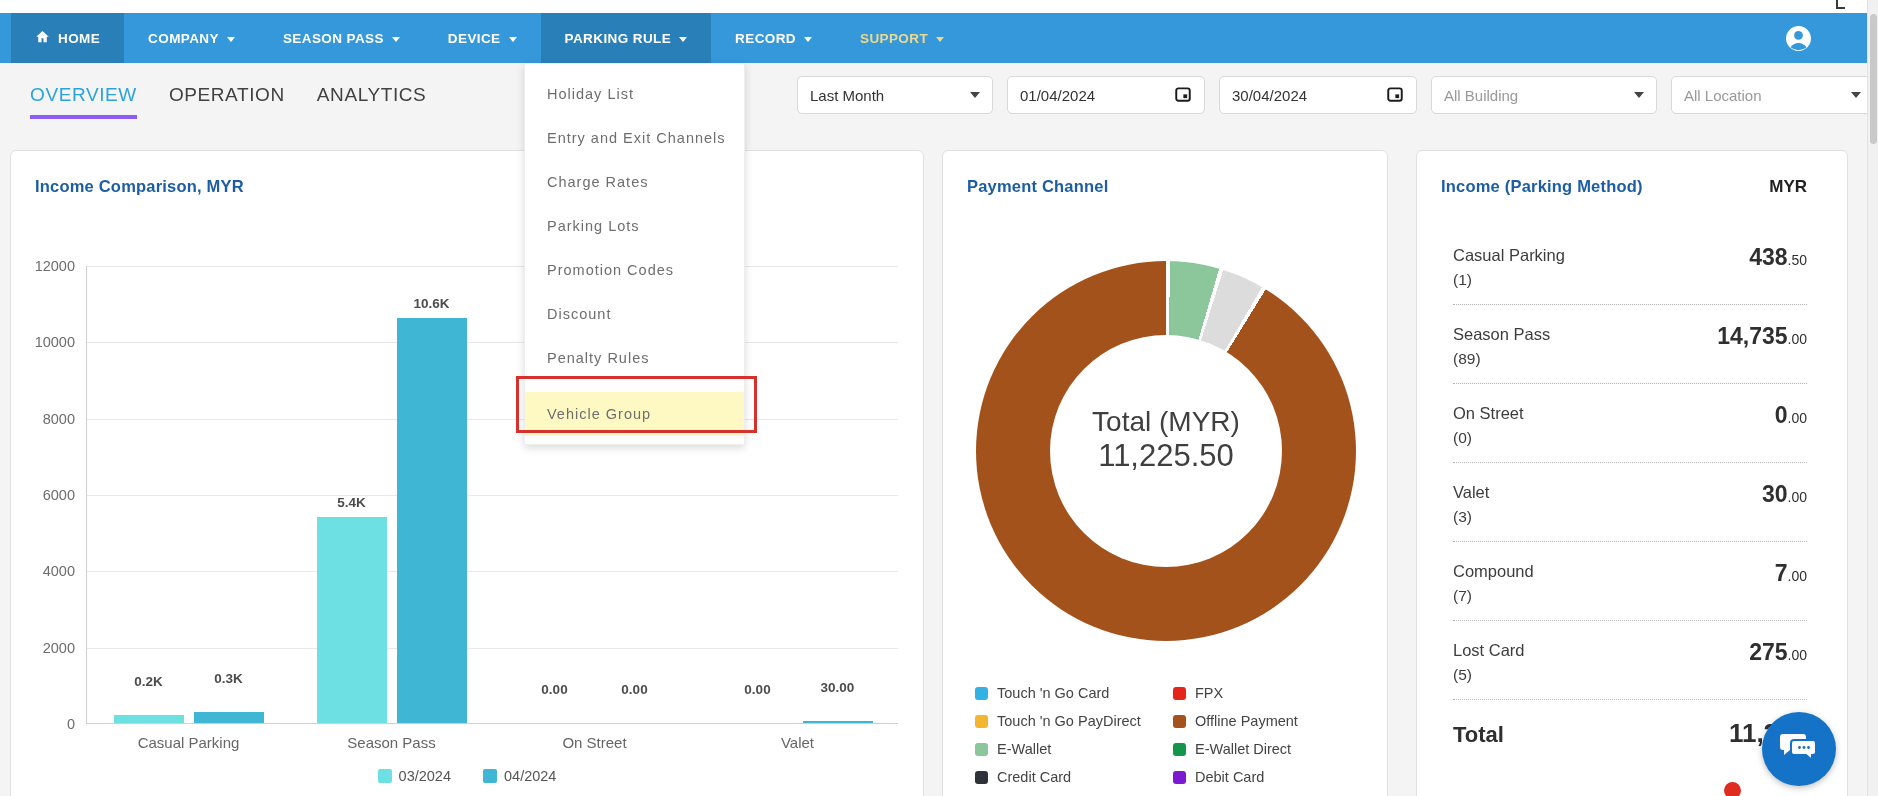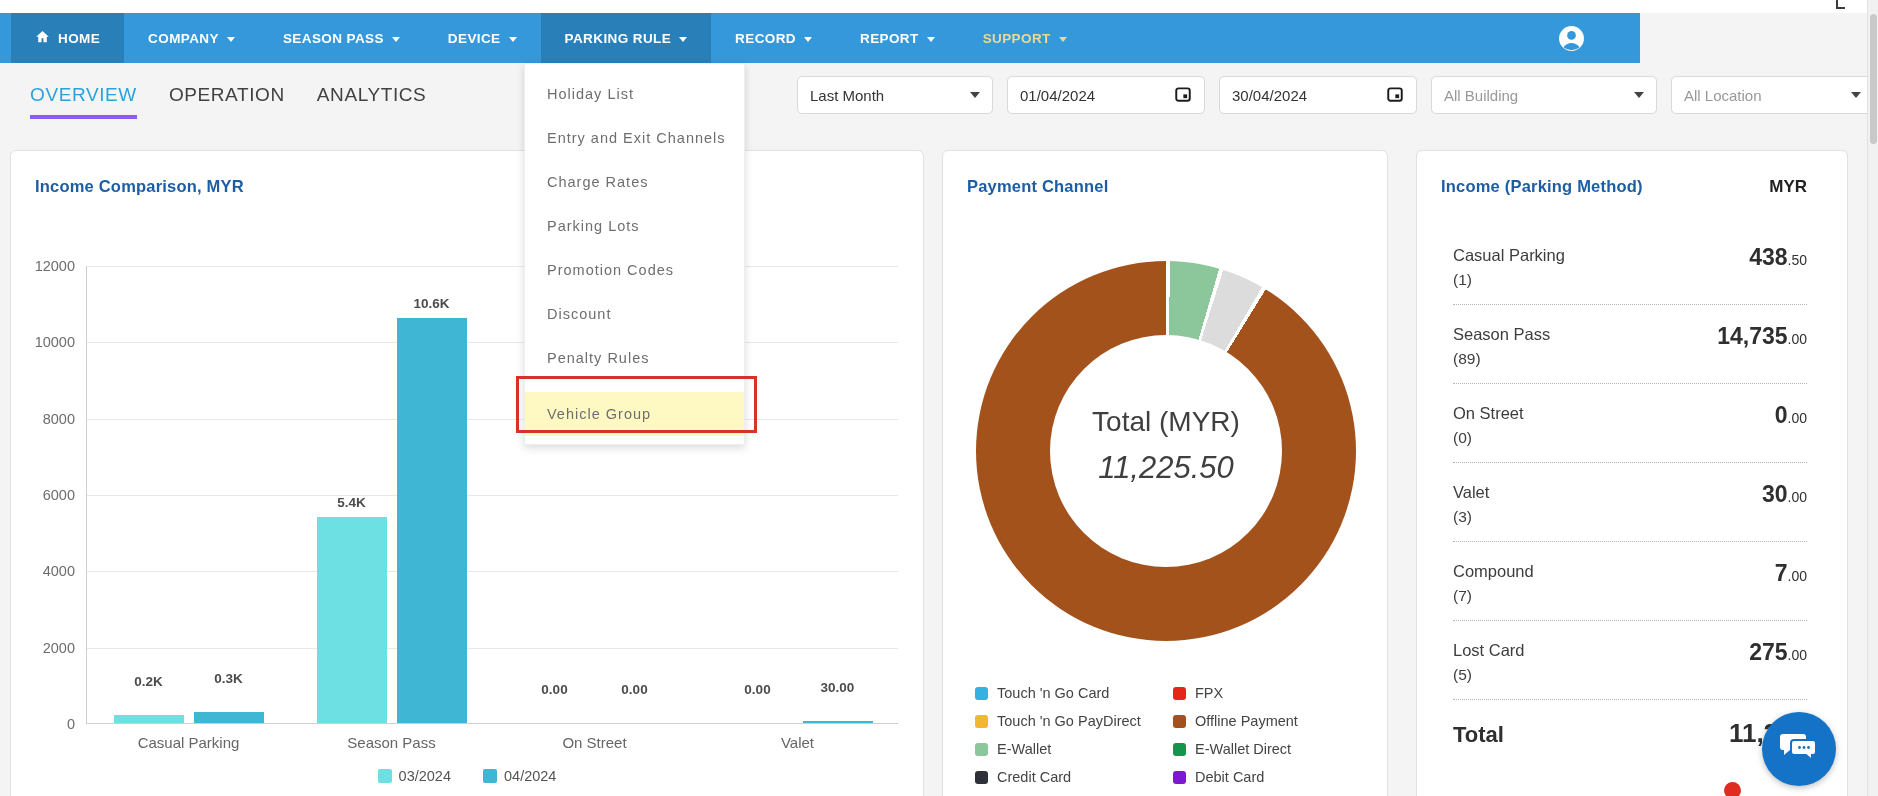--- a/index.html
+++ b/index.html
@@ -11,21 +11,21 @@
     -webkit-font-smoothing:antialiased;
   }
   
   .top-strip { position:absolute; left:0; top:0; width:1878px; height:13px; background:#ffffff; z-index:40; }
   .corner-mark { position:absolute; top:0; width:9px; height:9px; border-left:2px solid #3a3a3a; border-bottom:2px solid #3a3a3a; z-index:41; }
   .scrollbar { position:absolute; right:0; top:0; width:11px; height:796px; background:#f1f1f1; border-left:1px solid #e2e2e2; z-index:60; }
   .scroll-thumb { position:absolute; left:2px; top:14px; width:7px; height:130px; background:#c9c9c9; border-radius:4px; }
 
   
   .navbar {
-    position:absolute; left:0; top:13px; width:1640px; height:50px;
+    position:absolute; left:0; top:13px; width:1867px; height:50px;
     background:#3598db; display:flex; align-items:stretch; padding-left:11px; z-index:30;
   }
   .nav-item {
     display:flex; align-items:center; gap:8px; padding:0 24px;
     color:#ffffff; font-size:13.5px; font-weight:bold; letter-spacing:.4px;
     cursor:pointer; white-space:nowrap;
   }
   .nav-item.active { background:#2980b9; }
   .nav-item.highlight { color:#ecd98f; }
   .caret { display:inline-block; width:0; height:0; border-left:4.5px solid transparent; border-right:4.5px solid transparent; border-top:5px solid currentColor; margin-top:2px; }
@@ -78,21 +78,21 @@
   .xlabel { position:absolute; top:468px; width:202px; text-align:center; font-size:15px; color:#666; }
   .chart-legend { position:absolute; left:0; top:617px; width:100%; display:flex; justify-content:center; gap:32px; }
   .leg-item { display:flex; align-items:center; gap:7px; font-size:14.5px; color:#555; }
   .leg-swatch { width:14px; height:14px; border-radius:2px; }
 
   
   .donut { position:absolute; left:33px; top:110px; width:380px; height:380px; border-radius:50%; }
   .donut-hole { position:absolute; left:107px; top:184px; width:232px; height:232px; border-radius:50%; background:#ffffff; }
   .donut-center { position:absolute; left:0; top:255px; width:446px; text-align:center; color:#3f3f3f; }
   .donut-center .lab { font-size:28px; }
-  .donut-center .val { font-size:31px; margin-top:12px;font-style:italic; }
+  .donut-center .val { font-size:31px; margin-top:0; }
   .donut-legend { position:absolute; left:32px; top:534px; display:grid; grid-template-columns:198px auto; row-gap:12px; }
   .dleg { display:flex; align-items:center; gap:9px; font-size:14.5px; color:#444;text-align:right; }
   .dleg .sw { width:13px; height:13px; border-radius:3px; flex:0 0 13px; }
 
   
   .myr-head { position:absolute; right:40px; top:26px; font-size:17px; font-weight:bold; color:#222; }
   .rows { position:absolute; left:36px; right:40px; top:75px; }
   .irow { height:79px; padding-top:20px; border-bottom:1px dotted #b5b5b5; position:relative; }
   .irow .nm { font-size:16.5px; color:#3d3d3d; }
   .irow .ct { font-size:15.5px; color:#3d3d3d; margin-top:6px; }
@@ -140,24 +140,20 @@
       <div class="nav-item">
         <span>DEVICE</span>
         <span class="caret"></span>
       </div>
       <div class="nav-item active">
         <span>PARKING RULE</span>
         <span class="caret"></span>
       </div>
       <div class="nav-item">
         <span>RECORD</span>
-        <span class="caret"></span>
-      </div>
-      <div class="nav-item">
-        <span>REPORT</span>
         <span class="caret"></span>
       </div>
       <div class="nav-item highlight">
         <span>SUPPORT</span>
         <span class="caret"></span>
       </div>
     </div>
   <div class="nav-user">
     <span>
       <svg width="27" height="27" viewBox="0 0 26 26">

